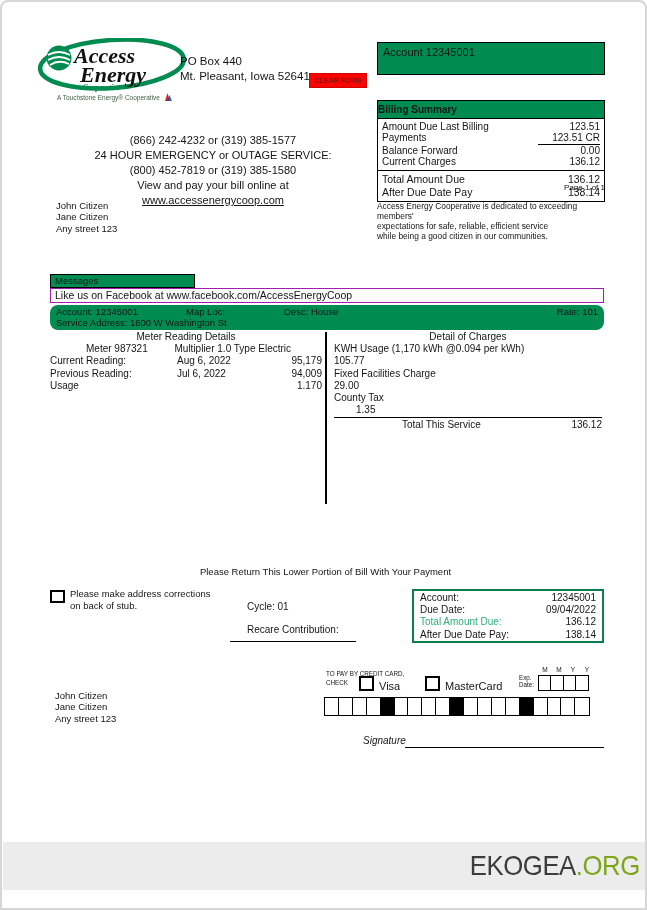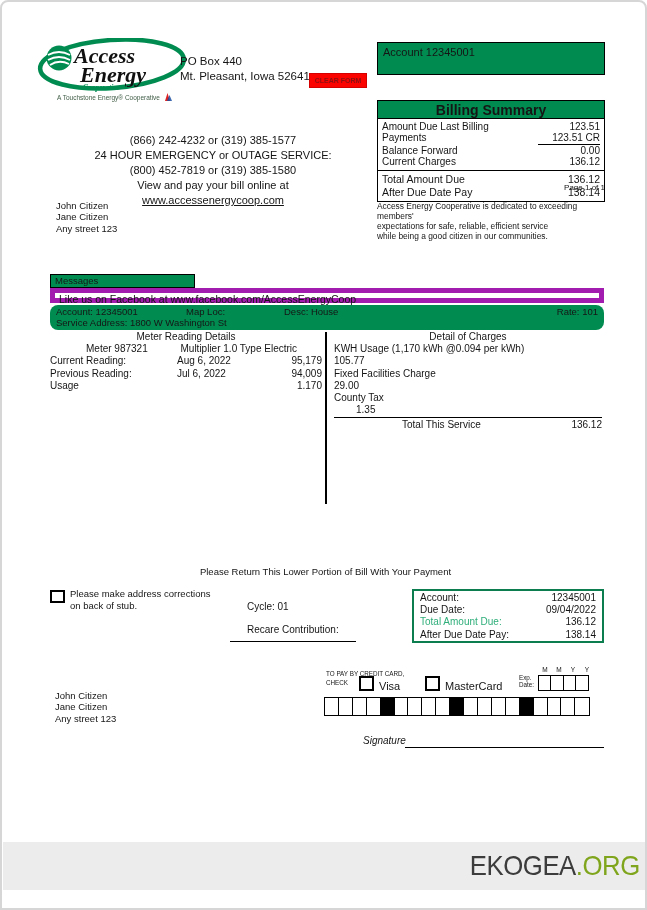--- a/index.html
+++ b/index.html
@@ -21,46 +21,46 @@
     left:307px; top:71px; width:58px; height:15px; background:#fb0400;
     border:1px solid #d40000; color:#8c1111; font-size:7px; font-weight:bold;
     display:flex; align-items:center; justify-content:center; cursor:pointer;
   }
 
   .acct-box { left:375px; top:40px; width:228px; border:1px solid #000; }
   .acct-green { background:var(--green); height:31px; padding:3px 5px; font-size:11px; }
   .acct-white { border-top:1px solid #000; height:18px; display:flex; justify-content:space-between; padding:2px 5px; font-size:10.5px; }
 
   .bs-box { left:375px; top:98px; width:228px; border:1px solid #000; }
-  .bs-header { background:var(--green); border-bottom:1px solid #000; height:18px; line-height:18px; text-align:center; font-size:14px; font-weight:bold; }
+  .bs-header { background:var(--green); border-bottom:1px solid #000; height:18px; line-height:18px; text-align:left; font-size:10px; font-weight:bold; }
   .bs-rows { border-bottom:1px solid #000; padding:2px 4px 3px; }
   .bs-row { display:flex; justify-content:space-between; font-size:10px; line-height:11.3px; }
   .bs-row .u { border-bottom:1px solid #000; padding-left:14px; }
   .bs-totals { padding:2px 4px 3px; }
   .bs-trow { display:flex; justify-content:space-between; font-size:10.5px; line-height:12.5px; }
 
   .page-note { left:375px; top:181px; width:228px; text-align:right; font-size:8px; }
   .mission { left:375px; top:199px; width:232px; font-size:8.4px; line-height:10px; }
 
   .contact { left:55px; top:131px; width:312px; text-align:center; font-size:11px; line-height:15px; }
   .contact .site { text-decoration:underline; cursor:pointer; }
 
   .customer { font-size:9.5px; line-height:11.3px; }
 
   .messages-label { left:48px; top:272px; width:145px; height:14px; border:1px solid #000; background:var(--green); font-size:9.5px; line-height:12px; padding:0 4px; }
-  .messages-row { left:48px; top:286px; width:554px; height:15px; border:5px solid #a21caf; font-size:10.5px; line-height:13px; padding:0 4px; }
+  .messages-row { left:48px; top:286px; width:554px; height:15px; border:1px solid #a21caf; font-size:10.5px; line-height:13px; padding:0 4px; }
 
   .green-bar { left:48px; top:303px; width:554px; height:25px; background:var(--green); font-size:9.5px; padding:1px 6px;border-radius:8px; }
   .gb-l1 { display:grid; grid-template-columns:130px 98px 1fr auto; }
 
   .sec-title { text-align:center; font-size:10px; line-height:12px; }
   .meter-col { left:48px; top:329px; width:272px; font-size:10px; }
   .meter-sub { line-height:12.3px; }
   .meter-sub .m1 { margin-left:36px; }
-  .meter-sub .m2 { margin-left:30px;text-align:right; }
+  .meter-sub .m2 { margin-left:24px;text-align:right; }
   .mr-row { display:grid; grid-template-columns:127px 98px 1fr; line-height:12.3px; }
   .mr-row .val { text-align:right; }
 
   .divider-v { left:323px; top:330px; width:2px; height:172px; background:#000; }
 
   .charges-col { left:332px; top:329px; width:268px; font-size:10px; }
   .ch-row { display:flex; justify-content:space-between; line-height:12.3px;flex-direction:column; }
   .ch-row .u { border-bottom:1px solid #000; padding-left:22px; }
   .ch-total { display:flex; justify-content:space-between; line-height:13.5px; }
   .ch-total .lbl { margin-left:68px; }

